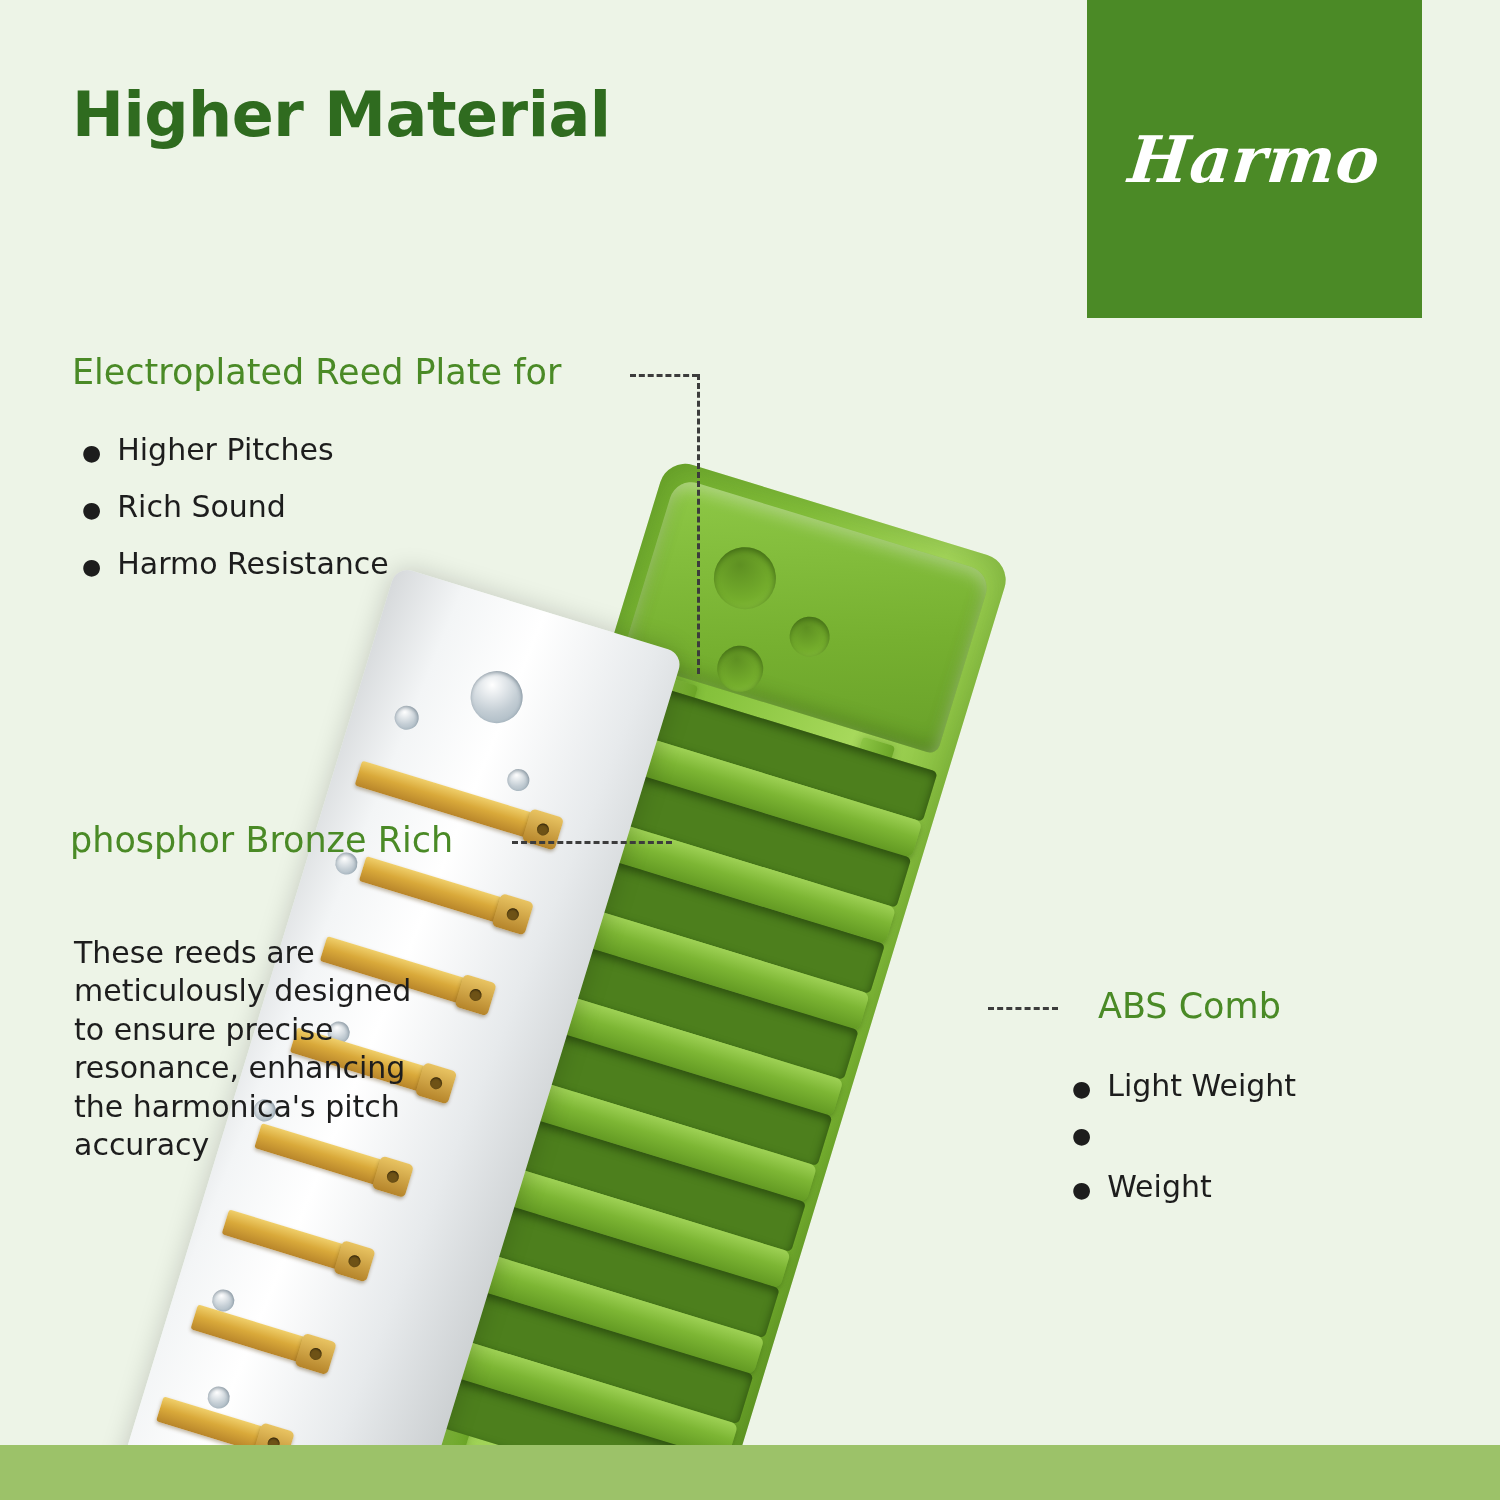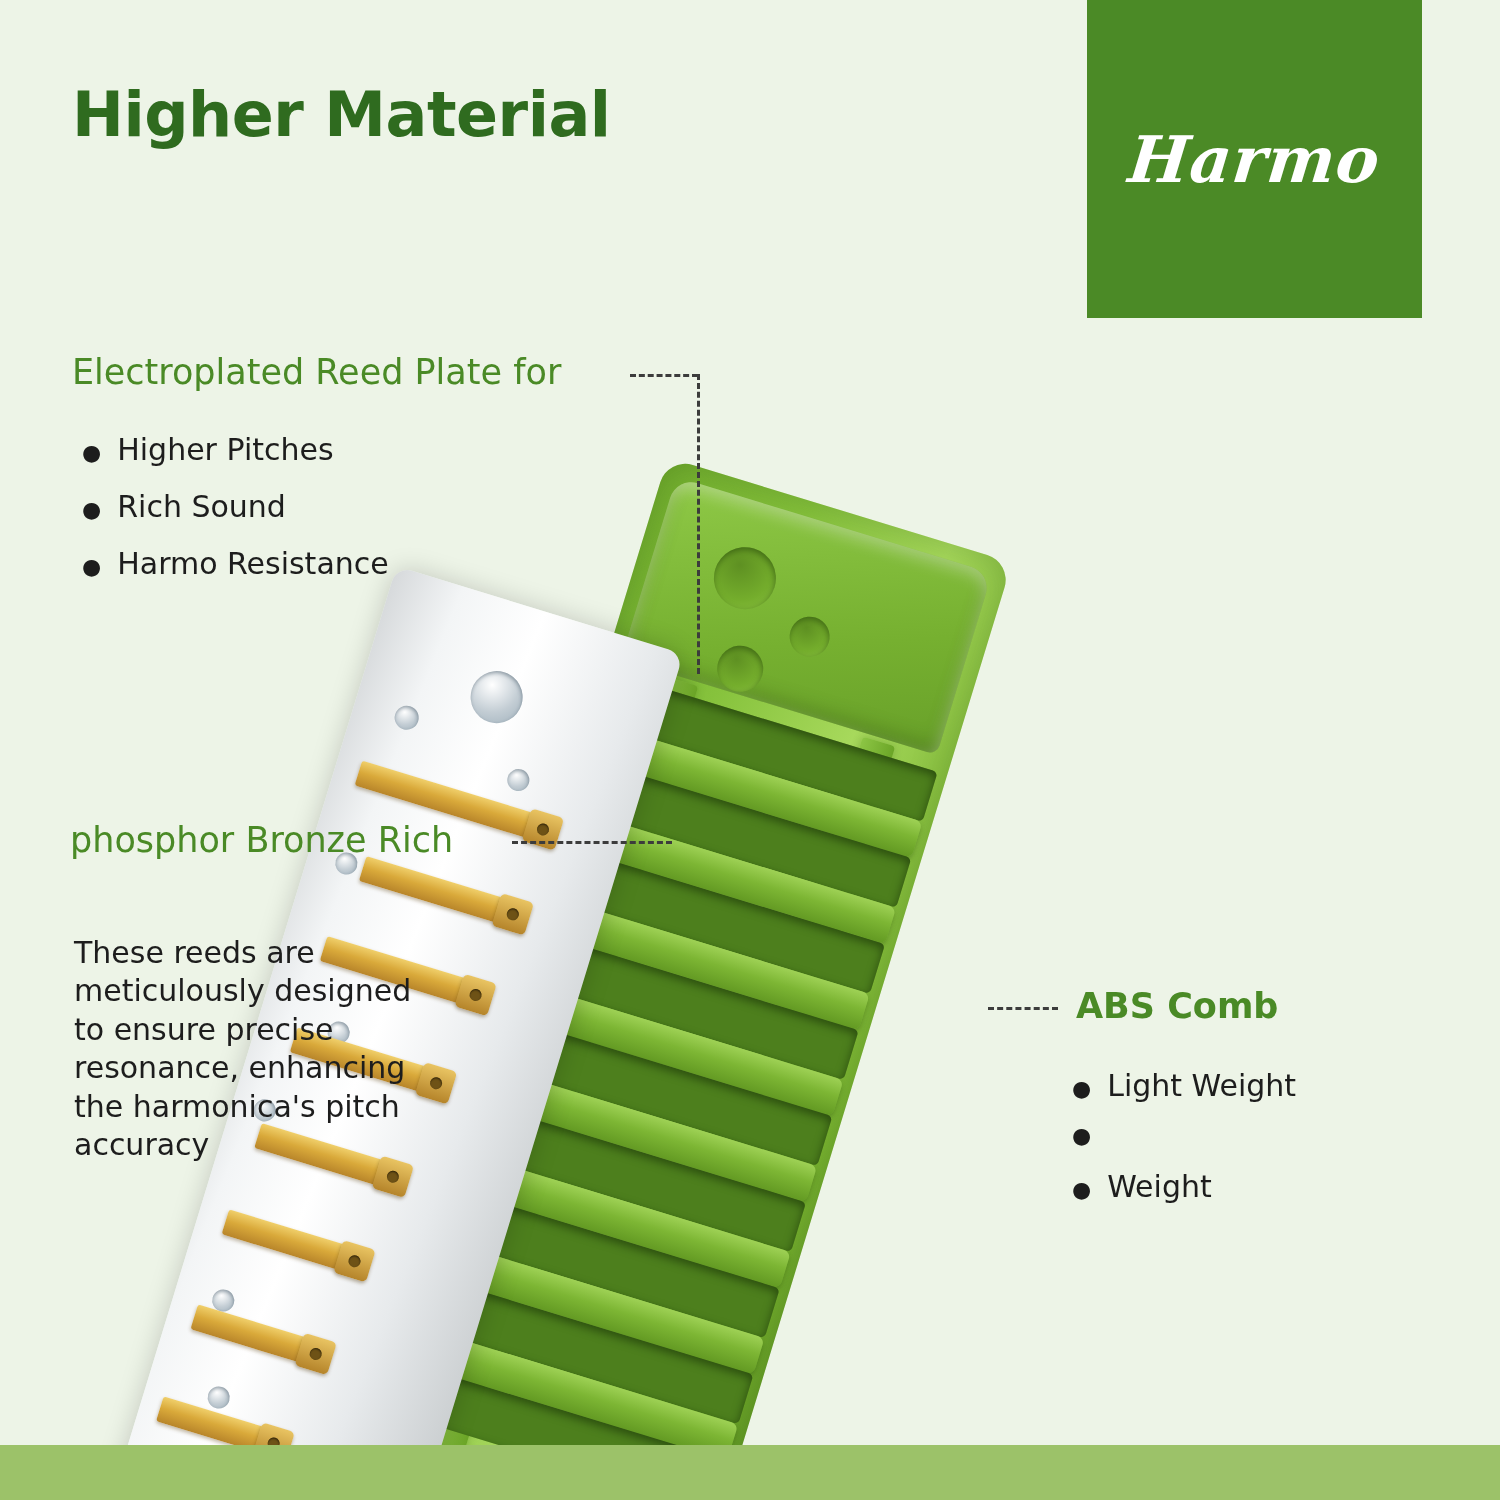--- a/index.html
+++ b/index.html
@@ -95,21 +95,21 @@
     width: 350px;
   }
 
   
   #reedplate-head { left: 72px; top: 352px; }
   #reedplate-bullets { left: 82px; top: 432px; }
 
   #bronze-head { left: 70px; top: 820px; }
   #bronze-para { left: 74px; top: 890px; margin-top: 44px; }
 
-  #abs-head { left: 1076px; top: 986px; font-weight: bold; }
+  #abs-head { left: 1098px; top: 986px; }
   #abs-bullets { left: 1072px; top: 1068px; }
 
   
   .dash-h {
     position: absolute;
     border-top: 3px dashed #3c3c3c;
     height: 0;
   }
   .dash-v {
     position: absolute;

